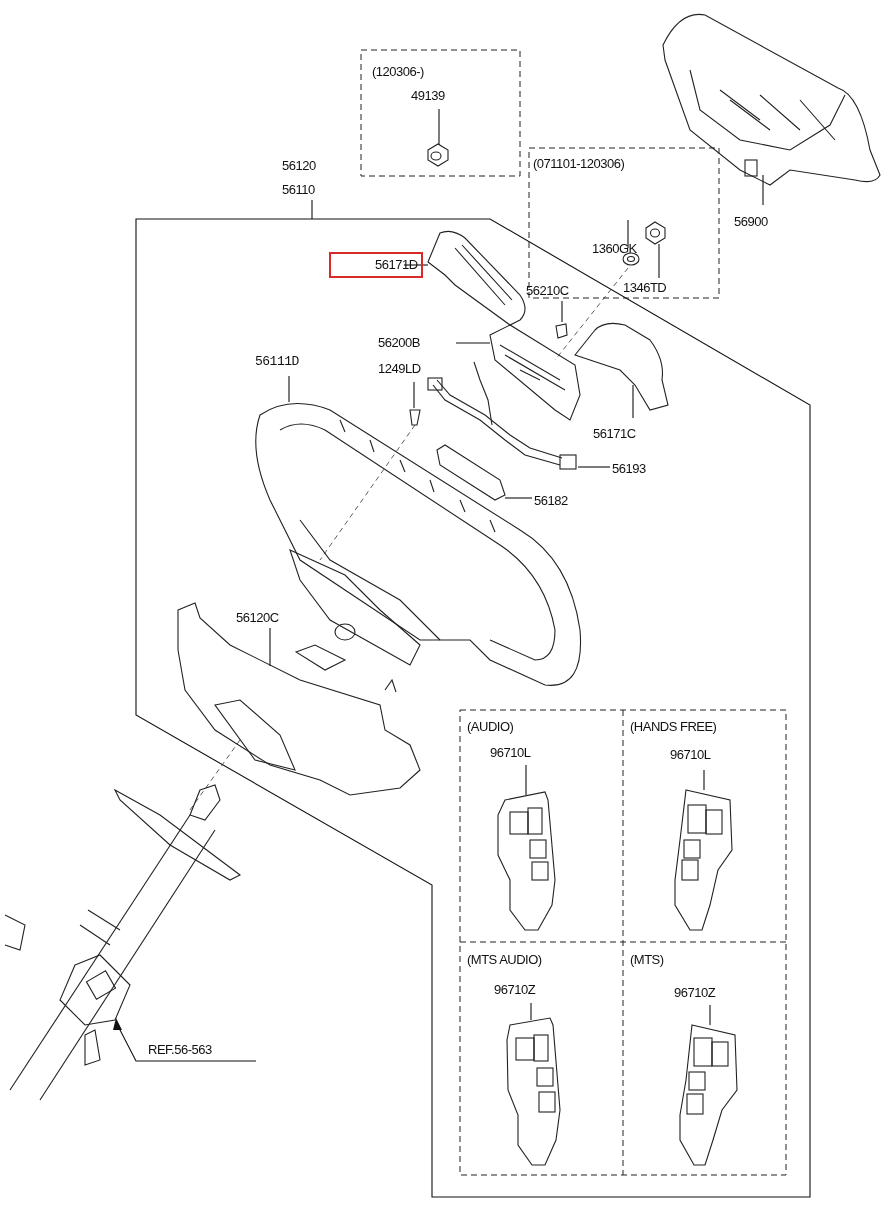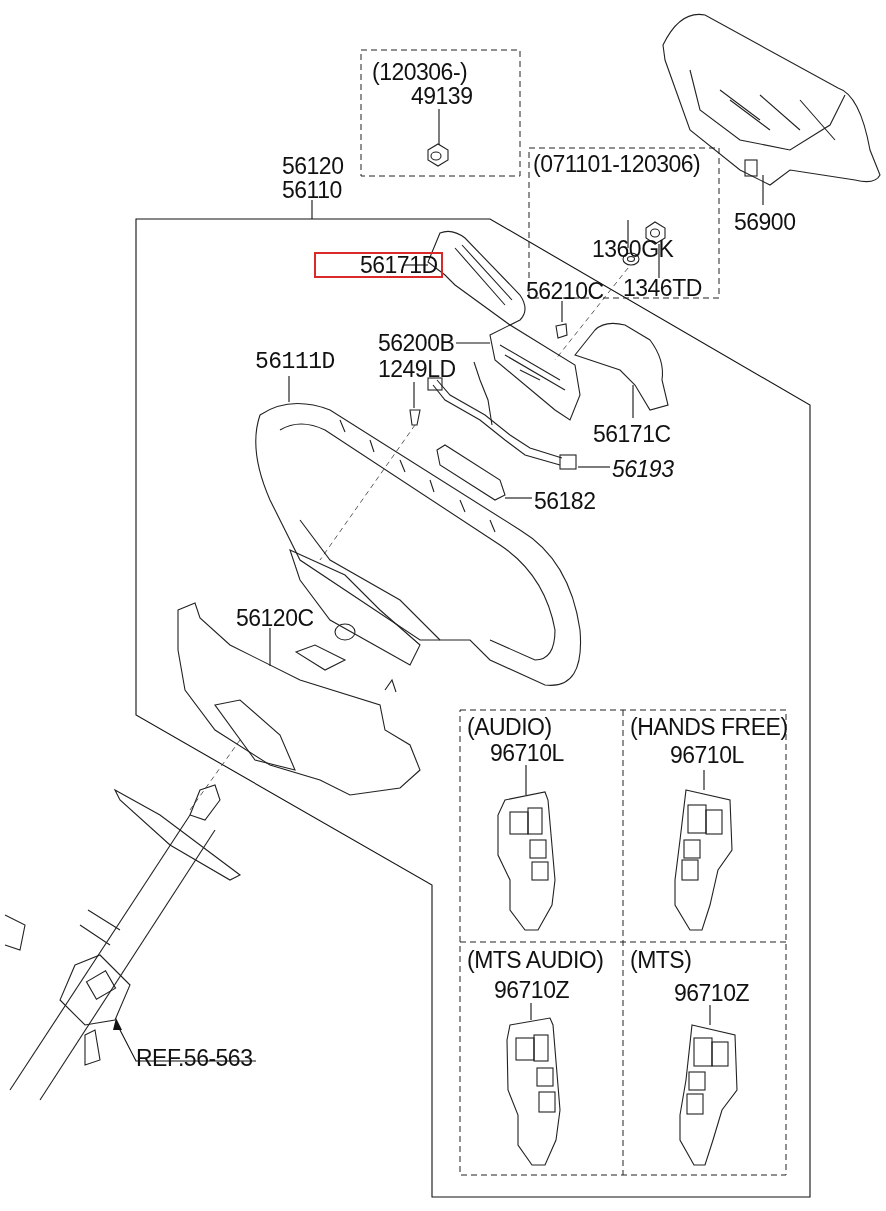--- a/index.html
+++ b/index.html
@@ -1,19 +1,19 @@
 <!DOCTYPE html>
 <html><head>
 <meta charset="utf-8">
 <style>
   html, body { margin:0; padding:0; background:#ffffff; }
   body { width:886px; height:1211px; position:relative; overflow:hidden;
          font-family:"Liberation Sans", sans-serif; color:#000; }
   svg#diagram { position:absolute; left:0; top:0; }
-  .lbl { position:absolute; font-size:23px; line-height:20px; white-space:nowrap; color:#111; letter-spacing:-0.5px; }
+  .lbl { position:absolute; font-size:13px; line-height:20px; white-space:nowrap; color:#111; letter-spacing:-0.5px; }
   .hl { outline:2px solid #d92a2a; outline-offset:1px; padding:0 2px; }
   .part { fill:none; stroke:#222; stroke-width:1.1; }
   .ln { stroke:#111; stroke-width:1.1; fill:none; }
   .dash { stroke:#222; stroke-width:1; fill:none; stroke-dasharray:6 4; }
   .dot { stroke:#333; stroke-width:0.8; fill:none; stroke-dasharray:5 4; }
 </style>
 </head>
 <body>
 
 <svg id="diagram" width="886" height="1211" viewBox="0 0 886 1211">
@@ -163,30 +163,30 @@
 </svg>
 
 <div class="lbl" style="left:282px;top:156px;">56120</div>
 <div class="lbl" style="left:282px;top:180px;">56110</div>
 <div class="lbl" style="left:372px;top:62px;">(120306-)</div>
 <div class="lbl" style="left:411px;top:86px;">49139</div>
 <div class="lbl" style="left:533px;top:154px;">(071101-120306)</div>
 <div class="lbl" style="left:592px;top:200px;margin-top:39px;">1360GK</div>
 <div class="lbl" style="left:623px;top:278px;text-align:center;">1346TD</div>
 <div class="lbl" style="left:734px;top:212px;">56900</div>
-<div class="lbl hl" style="left: 317px; top: 255px; outline-color: rgb(217, 42, 42); padding-left: 43px;">56171D</div>
+<div class="lbl hl" style="left: 332px; top: 255px; outline-color: rgb(217, 42, 42); padding-left: 43px;">56171D</div>
 <div class="lbl" style="left:526px;top:281px;">56210C</div>
 <div class="lbl" style="left:378px;top:333px;">56200B</div>
 <div class="lbl" style="left:378px;top:359px;">1249LD</div>
 <div class="lbl" style="left:255px;top:352px;font-family:Liberation Mono, monospace;">56111D</div>
 <div class="lbl" style="left:593px;top:424px;">56171C</div>
-<div class="lbl" style="left:612px;top:459px;font-style:italic;">56193</div>
+<div class="lbl" style="left:612px;top:459px;">56193</div>
 <div class="lbl" style="left:534px;top:491px;">56182</div>
 <div class="lbl" style="left:236px;top:608px;">56120C</div>
-<div class="lbl" style="left:136px;top:1040px;margin-top:8px;">REF.56-563</div>
+<div class="lbl" style="left:148px;top:1040px;">REF.56-563</div>
 
 <div class="lbl" style="left:467px;top:717px;">(AUDIO)</div>
 <div class="lbl" style="left:490px;top:743px;">96710L</div>
 <div class="lbl" style="left:630px;top:717px;">(HANDS FREE)</div>
 <div class="lbl" style="left:670px;top:745px;">96710L</div>
 <div class="lbl" style="left:467px;top:950px;">(MTS AUDIO)</div>
 <div class="lbl" style="left:494px;top:980px;">96710Z</div>
 <div class="lbl" style="left:630px;top:950px;">(MTS)</div>
 <div class="lbl" style="left:674px;top:983px;">96710Z</div>
 

